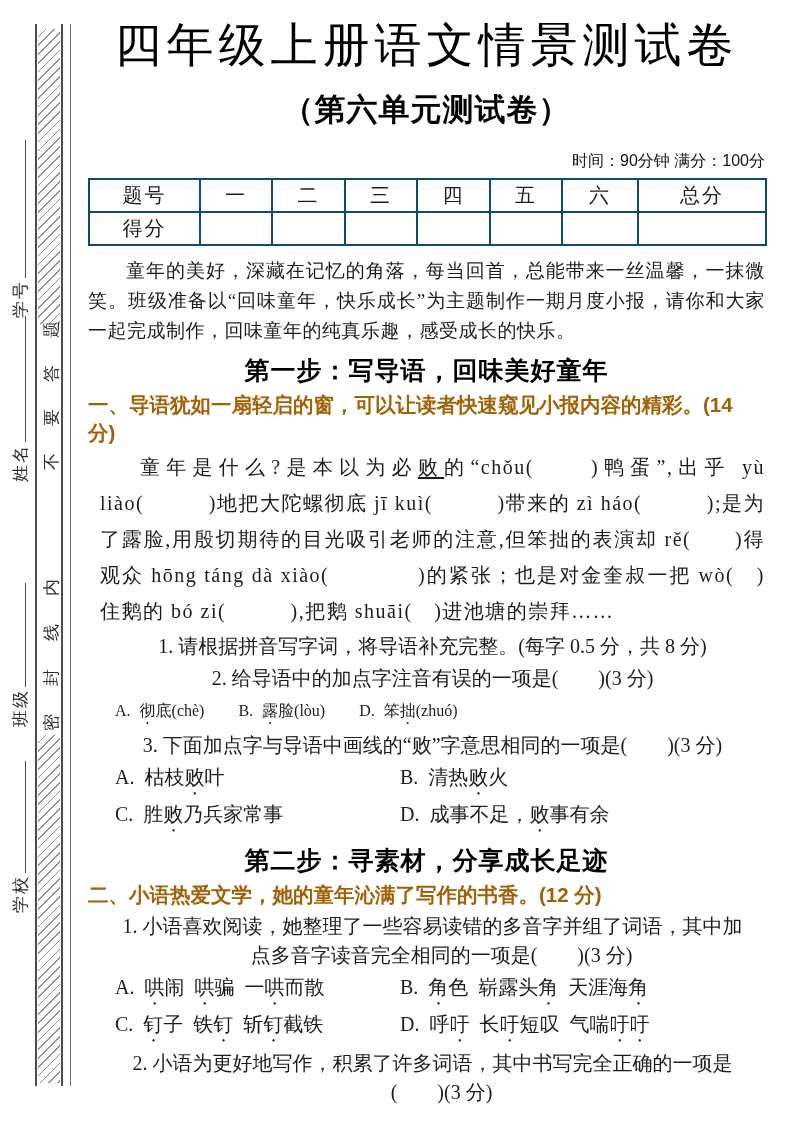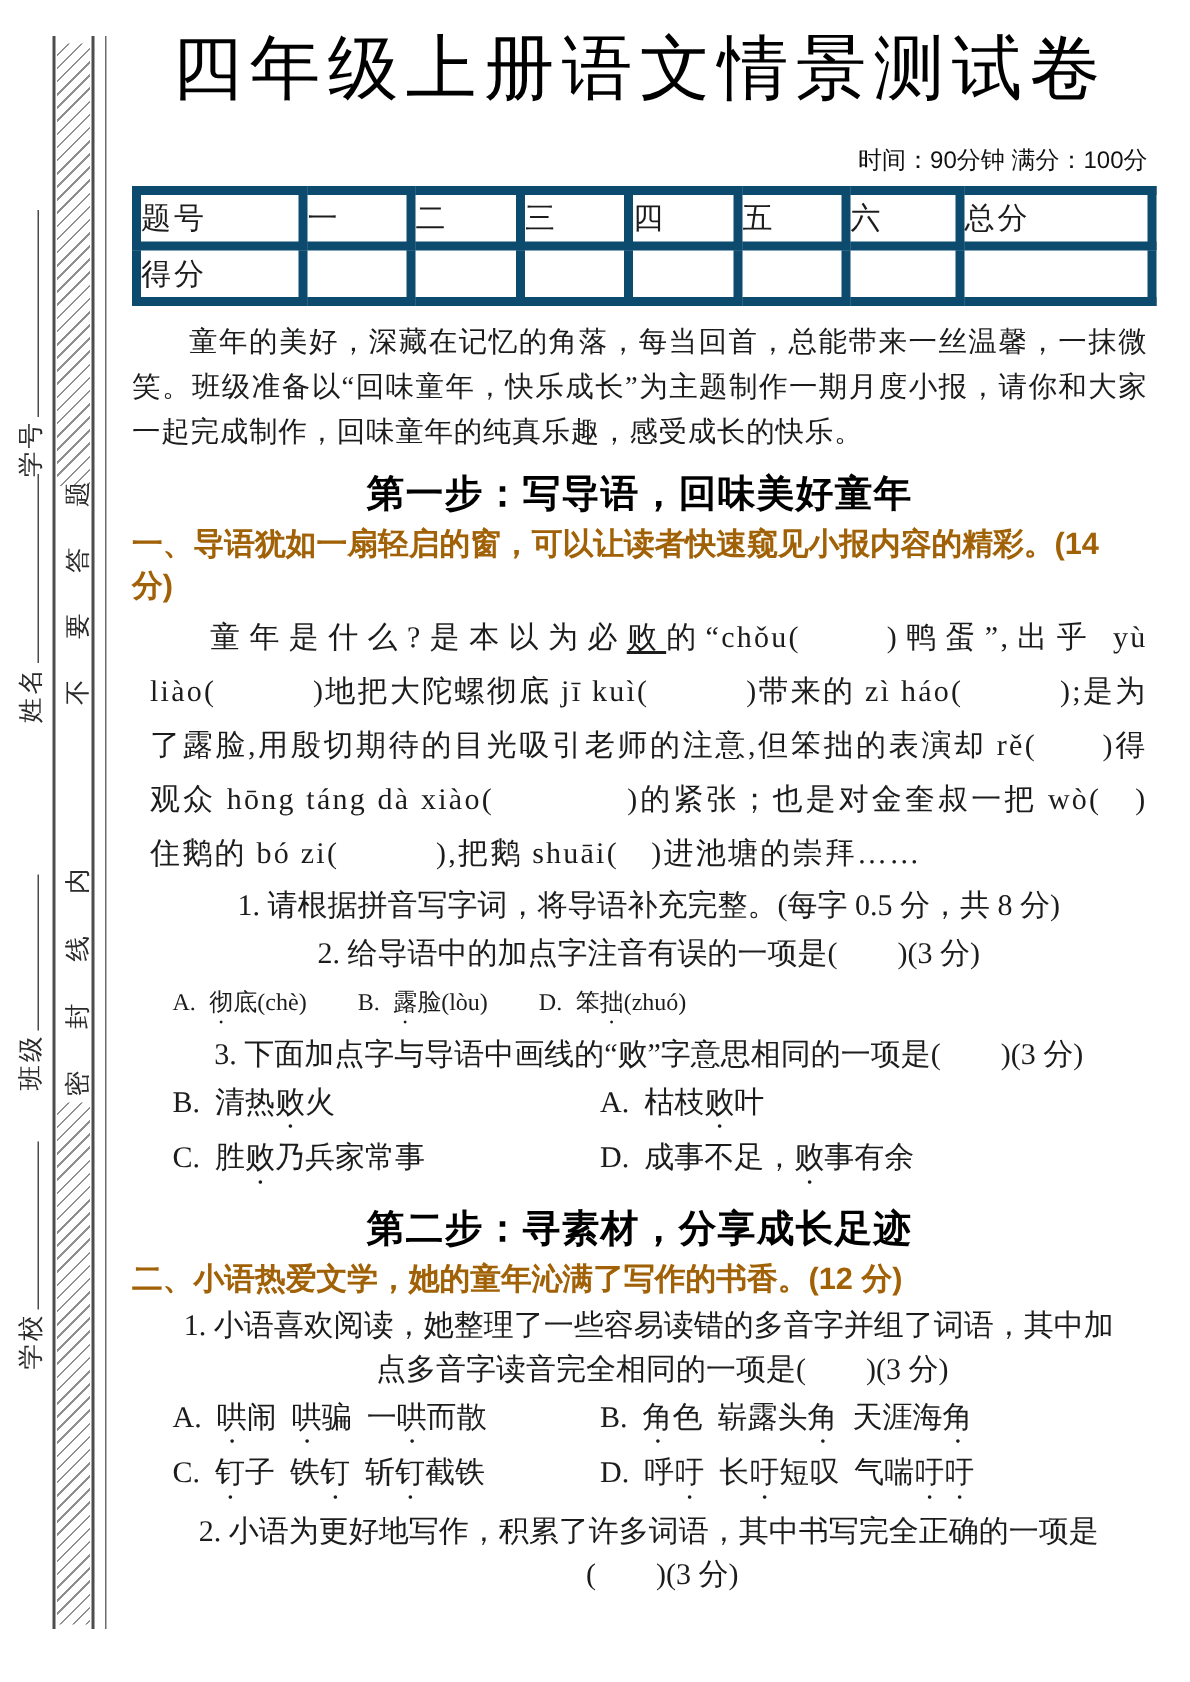--- a/index.html
+++ b/index.html
@@ -30,21 +30,21 @@
 
   
   .content{position:absolute;left:88px;top:0;width:677px;}
   .title{margin-top:14px;text-align:center;font-family:"Liberation Sans","DejaVu Sans",sans-serif;
          font-weight:normal;font-size:47px;letter-spacing:5px;color:#000;}
   .subtitle{margin-top:12px;text-align:center;font-family:"Liberation Sans","DejaVu Sans",sans-serif;
             font-weight:bold;font-size:31px;letter-spacing:1px;color:#000;}
   .meta{margin-top:20px;margin-bottom:6px;text-align:right;font-family:"Liberation Sans","DejaVu Sans",sans-serif;
         font-weight:normal;font-size:16px;color:#111;}
   table.score{border-collapse:collapse;width:677px;table-layout:fixed;}
-  table.score td{border:6px solid #0c4a6e;height:31px;text-align:left;
+  table.score td{border:2px solid #0c4a6e;height:31px;text-align:center;
                  font-size:20px;letter-spacing:2px;padding:0;margin-top:40px;}
   .intro{margin:10px 0 0 0;font-size:19px;line-height:30px;text-indent:2em;text-align:justify;
          letter-spacing:0.5px;}
   .step-heading{margin:8px 0 4px 0;text-align:center;font-family:"Liberation Sans","DejaVu Sans",sans-serif;
                 font-weight:bold;font-size:25px;letter-spacing:1px;color:#000;}
   .q-header{margin:4px 0 2px 0;font-family:"Liberation Sans","DejaVu Sans",sans-serif;
             font-weight:bold;font-size:20.5px;line-height:28px;color:#a16207;}
   .lead{margin:2px 0 2px 12px;font-size:20px;line-height:36px;letter-spacing:1.5px;
         text-align:justify;text-indent:2em;}
   .subq{margin:3px 16px;font-size:20px;line-height:29px;padding-left:30px;text-indent:-18px;text-align:center;}
@@ -72,20 +72,21 @@
 
     <div class="side-field sf-xuehao"><span>学号</span><span class="fl-line"></span></div>
     <div class="side-field sf-xingming"><span>姓名</span><span class="fl-line"></span></div>
     <div class="side-field sf-banji"><span>班级</span><span class="fl-line"></span></div>
     <div class="side-field sf-xuexiao"><span>学校</span><span class="fl-line"></span></div>
   </div>
 
   <div class="content">
 
     <div class="title">四年级上册语文情景测试卷</div>
+    <div class="subtitle">（第六单元测试卷）</div>
     <div class="meta">时间：90分钟  满分：100分</div>
 
     <table class="score">
       <colgroup>
         <col style="width:111px">
           <col style="width:72px">
           <col style="width:73px">
           <col style="width:72px">
         <col style="width:73px">
           <col style="width:72px">
@@ -129,22 +130,22 @@
 
     <div class="opt-row">
       <span class="opt"><span>A. </span><span class="em">彻</span><span>底(chè)</span></span>
       <span class="opt"><span>B. </span><span class="em">露</span><span>脸(lòu)</span></span>
       <span class="opt"><span>D. 笨</span><span class="em">拙</span><span>(zhuó)</span></span>
     </div>
 
     <div class="subq">3. 下面加点字与导语中画线的“败”字意思相同的一项是(　　)(3 分)</div>
 
     <div class="opt-grid">
+      <span class="opt"><span>A. 枯枝</span><span class="em">败</span><span>叶</span></span>
       <span class="opt"><span>B. 清热</span><span class="em">败</span><span>火</span></span>
-      <span class="opt"><span>A. 枯枝</span><span class="em">败</span><span>叶</span></span>
       <span class="opt"><span>C. 胜</span><span class="em">败</span><span>乃兵家常事</span></span>
       <span class="opt"><span>D. 成事不足，</span><span class="em">败</span><span>事有余</span></span>
     </div>
 
     <div class="step-heading">第二步：寻素材，分享成长足迹</div>
 
     <div class="q-header">二、小语热爱文学，她的童年沁满了写作的书香。(12 分)</div>
 
     <div class="subq">1. 小语喜欢阅读，她整理了一些容易读错的多音字并组了词语，其中加点多音字读音完全相同的一项是(　　)(3 分)</div>
 

